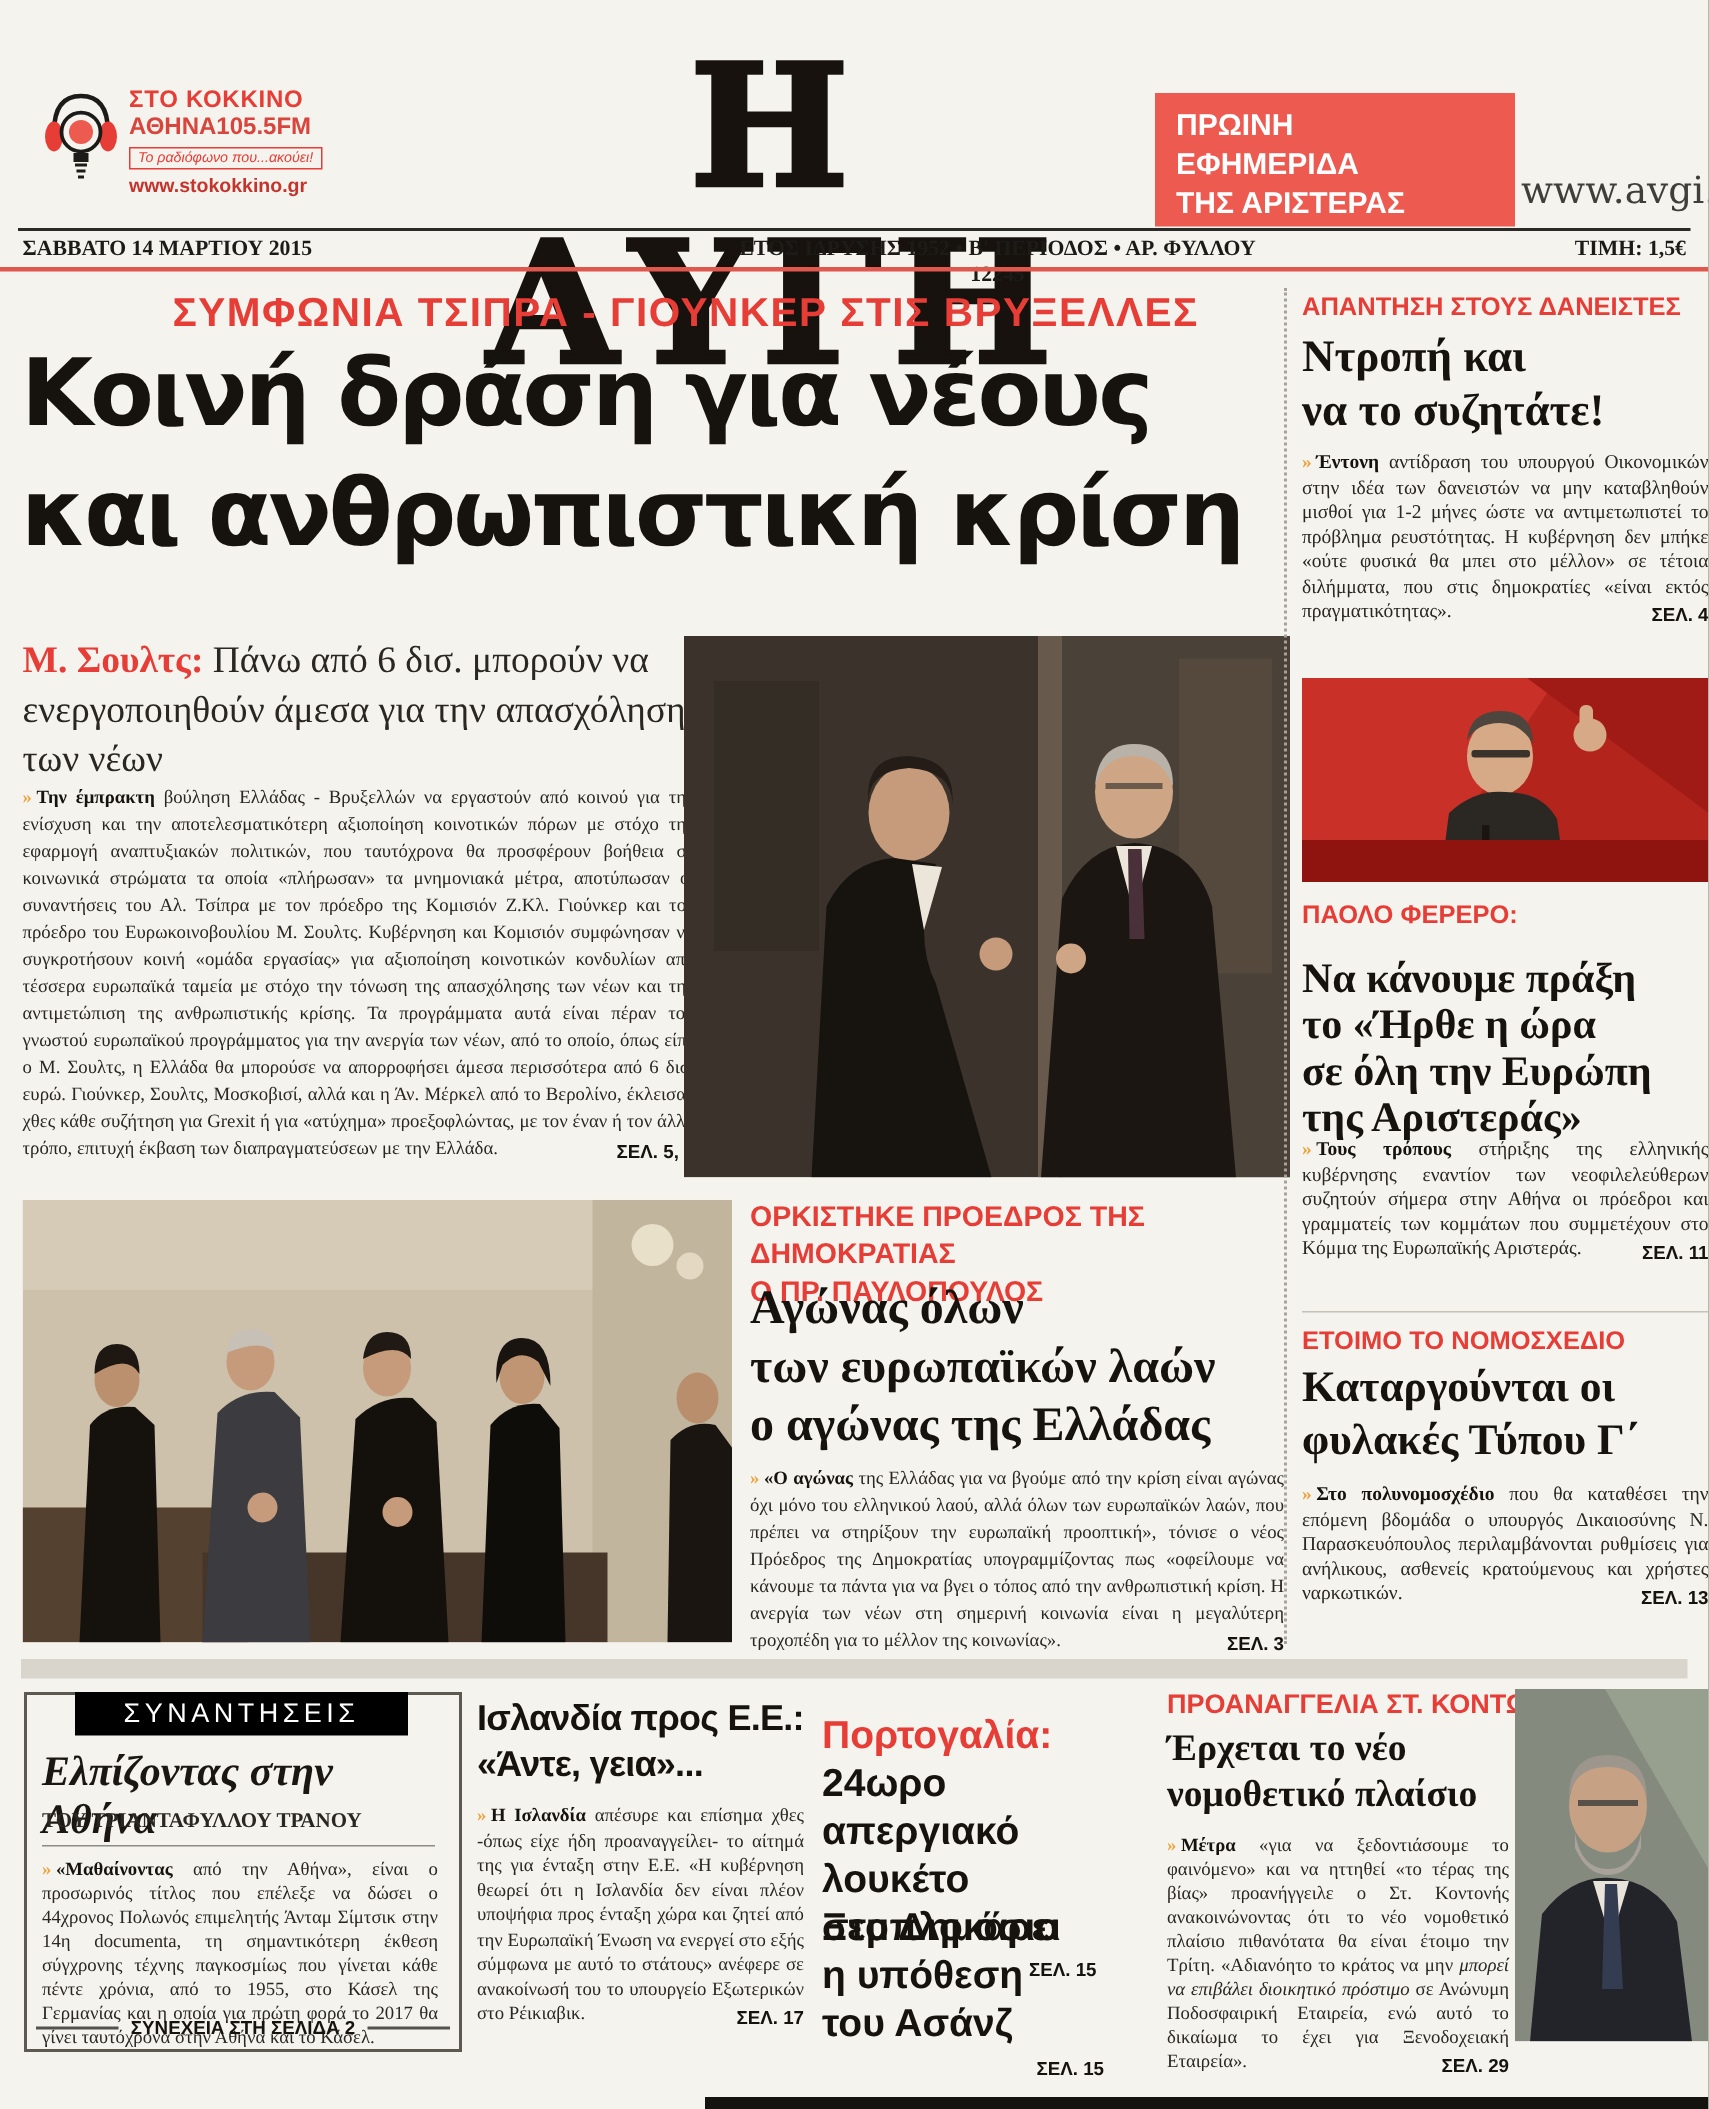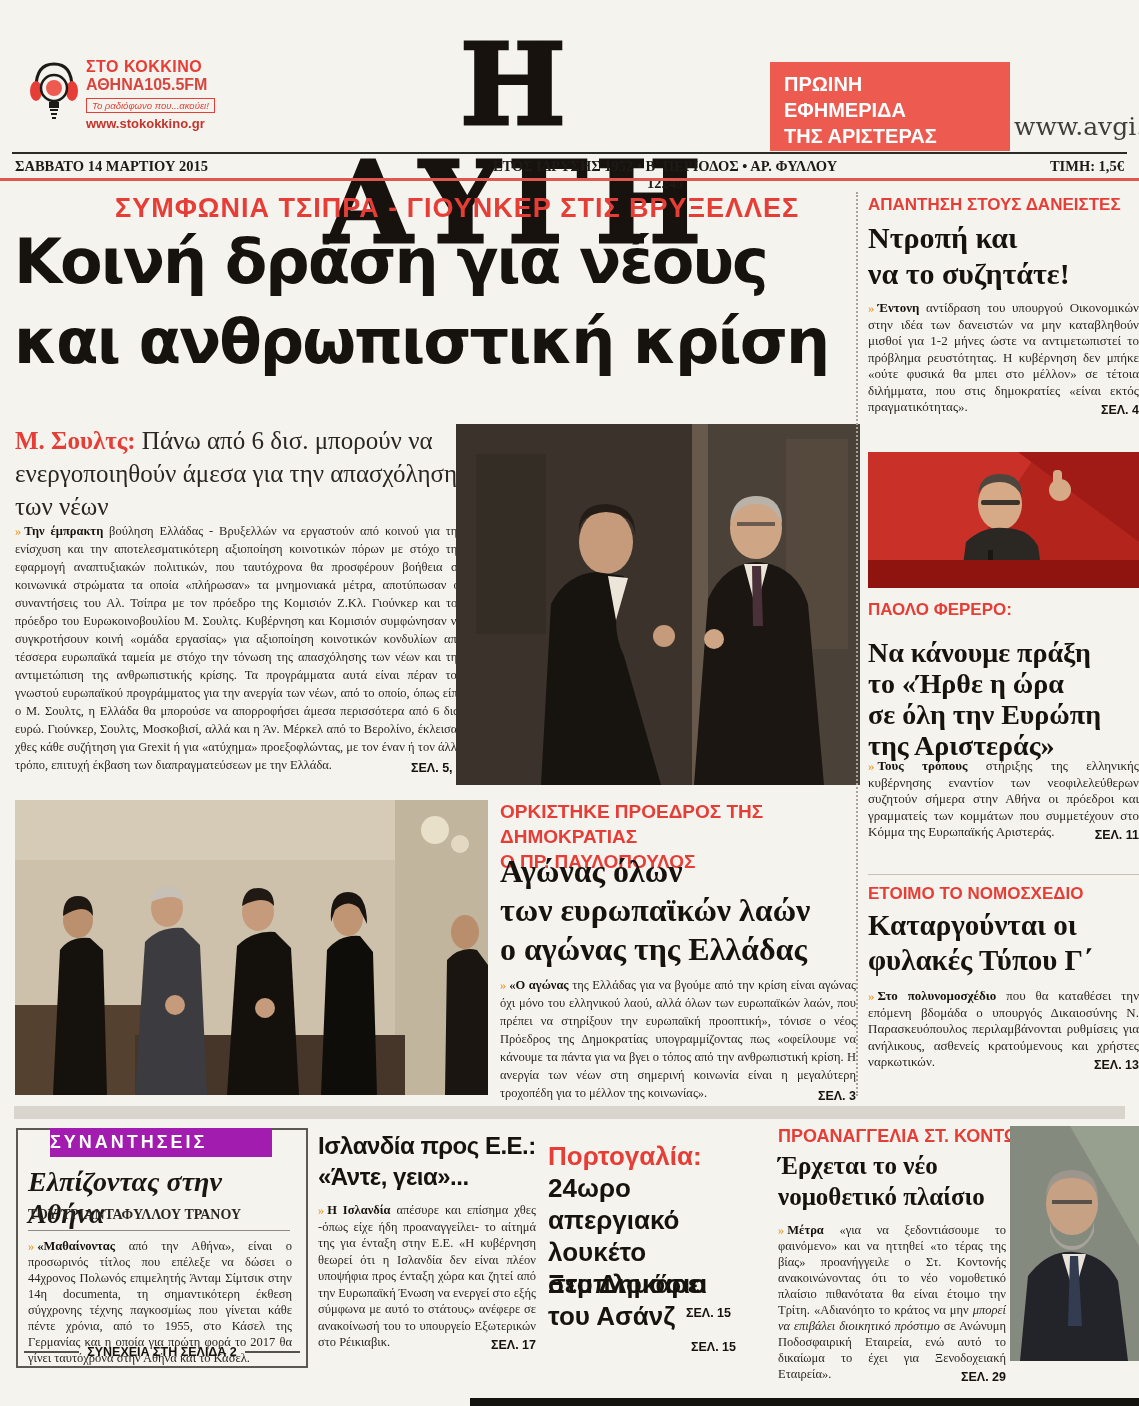--- a/index.html
+++ b/index.html
@@ -30,22 +30,22 @@
   .bl{font-weight:bold;color:#16130f;}
   .pref{float:right;font-family:"Liberation Sans",sans-serif;font-weight:bold;font-size:12.5px;
         color:#16130f;margin-left:8px;margin-top:3px;}
   .photo{position:absolute;overflow:hidden;}
   .photo svg{display:block;width:100%;height:100%;}
   .divider{border-left:2px dotted #a8a298;}
   .hline{background:#c6c2b8;height:1px;}
 
   
   .mbox{border:2px solid #5c5852;}
-  .mlabel{background:#a21caf;color:#fff;font-weight:bold;font-size:18px;letter-spacing:3px;
-          text-align:left;line-height:29px;}
+  .mlabel{background:#000000;color:#fff;font-weight:normal;font-size:18px;letter-spacing:3px;
+          text-align:center;line-height:29px;}
   .mhead{font-family:"Liberation Serif",serif;font-style:italic;font-weight:bold;font-size:28px;color:#1a1713;}
   .mby{font-family:"Liberation Serif",serif;font-weight:bold;font-size:14px;color:#2a2722;
        border-bottom:1px solid #8f8b84;padding-bottom:7px;}
   .mfoot{display:flex;align-items:center;gap:8px;font-weight:bold;font-size:12.5px;color:#16130f;}
   .mfoot .dash{flex:1;height:2px;background:#55524c;}
   .graybar{background:#d9d5cc;}
   .blackbar{background:#15130f;}
 </style>
 </head>
 <body>
@@ -243,20 +243,21 @@
   <div class="abs" style="left:548px;top:1140px;width:228px;">
     <div class="sanshead" style="font-size:26px;line-height:32px;">
       <span class="kick" style="font-size:26px;">Πορτογαλία:</span><span> 24ωρο</span>
     </div>
     <div class="sanshead" style="font-size:26px;line-height:32px;">απεργιακό λουκέτο</div>
     <div class="sanshead" style="font-size:26px;line-height:32px;">στο Δημόσιο</div>
     <div style="text-align:right;padding-right:45px;font-weight:bold;font-size:12.5px;margin-top:6px;">ΣΕΛ. 15</div>
   </div>
   <div class="abs" style="left:548px;top:1268px;width:228px;">
     <div class="sanshead" style="font-size:26px;line-height:32px;">Ξεμπλοκάρει</div>
+    <div class="sanshead" style="font-size:26px;line-height:32px;">η υπόθεση</div>
     <div class="sanshead" style="font-size:26px;line-height:32px;">του Ασάνζ</div>
     <div style="text-align:right;padding-right:40px;font-weight:bold;font-size:12.5px;margin-top:8px;">ΣΕΛ. 15</div>
   </div>
 
   <div class="abs kick" style="left:778px;top:1126px;font-size:18px;">ΠΡΟΑΝΑΓΓΕΛΙΑ ΣΤ. ΚΟΝΤΩΝΗ</div>
   <div class="abs" style="left:778px;top:1150px;width:230px;">
     <div class="serifhead" style="font-size:25px;line-height:31px;">Έρχεται το νέο</div>
     <div class="serifhead" style="font-size:25px;line-height:31px;">νομοθετικό πλαίσιο</div>
   </div>
   <p class="abs body-t" style="left:778px;top:1222px;width:228px;font-size:12.5px;line-height:16px;margin:0;">

